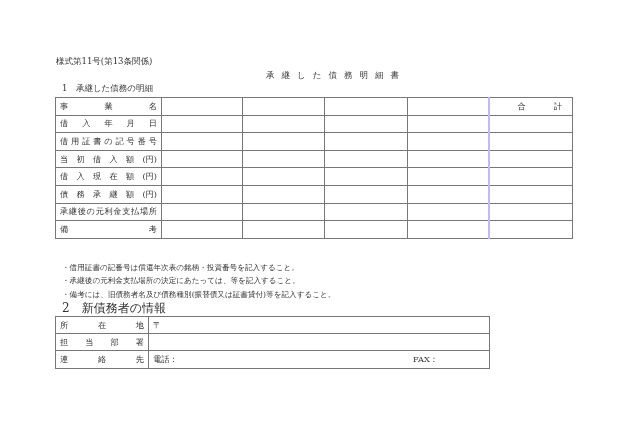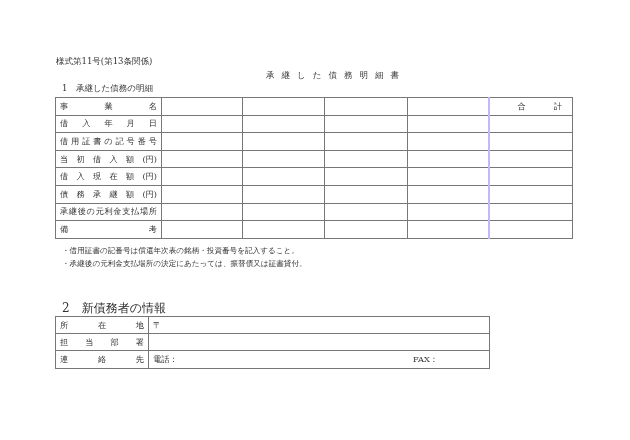--- a/index.html
+++ b/index.html
@@ -12,21 +12,21 @@
   .doc-title { left:0; width:630px; top:70px; text-align:center; font-size:8.5px; letter-spacing:7px; padding-left:10px; box-sizing:border-box;margin-left:16px; }
   .sec1 { left:62px; top:83px; font-size:8.5px;text-align:right; }
   .sec2 { left:62px; top:300px; font-size:12px; }
   table { border-collapse:collapse; position:absolute; table-layout:fixed; }
   td { border:1px solid #777; padding:0; font-size:8.2px; height:16.6px; overflow:hidden; white-space:nowrap; }
   .t1 { left:55px; top:97px; width:517px; }
   .t1 .lbl { padding:0 4px; }
   .lbl-spread { display:flex; justify-content:space-between; padding:0 4px; }
   .t1 td.total-col { border-left:2px solid #c4b5fd; }
   .t1 td.total-hdr { text-align:center; letter-spacing:28px; padding-left:28px; }
-  .notes { left:62px; top:244px; font-size:7.6px; line-height:13.3px; }
+  .notes { left:62px; top:261px; font-size:7.6px; line-height:13.3px; }
   .t2 { left:55px; top:316px; width:434px; }
   .t2 td { height:16.2px; }
   .t2 td.val { padding-left:4px; }
   .fax { position:absolute; left:260px; }
   .val-wrap { position:relative; }
 </style>
 </head>
 <body>
 
 <div class="abs form-no">様式第11号(第13条関係)</div>
@@ -177,21 +177,22 @@
         <td></td>
         <td></td>
         <td></td>
         <td class="total-col"></td>
       </tr>
     </tbody>
 </table>
 
 <div class="abs notes">
   <div>・借用証書の記番号は償還年次表の銘柄・投資番号を記入すること。</div>
-  <div>・承継後の元利金支払場所の決定にあたっては、振替債又は証書貸付。</div>
+  <div>・承継後の元利金支払場所の決定にあたっては、等を記入すること。</div>
+  <div>・備考には、旧債務者名及び債務種別(振替債又は証書貸付)等を記入すること。</div>
 </div>
 
 <div class="abs sec2">2　新債務者の情報</div>
 
 <table class="t2">
   <colgroup>
       <col style="width:93px">
       <col style="width:341px">
     </colgroup>
   <tbody id="t2body">

